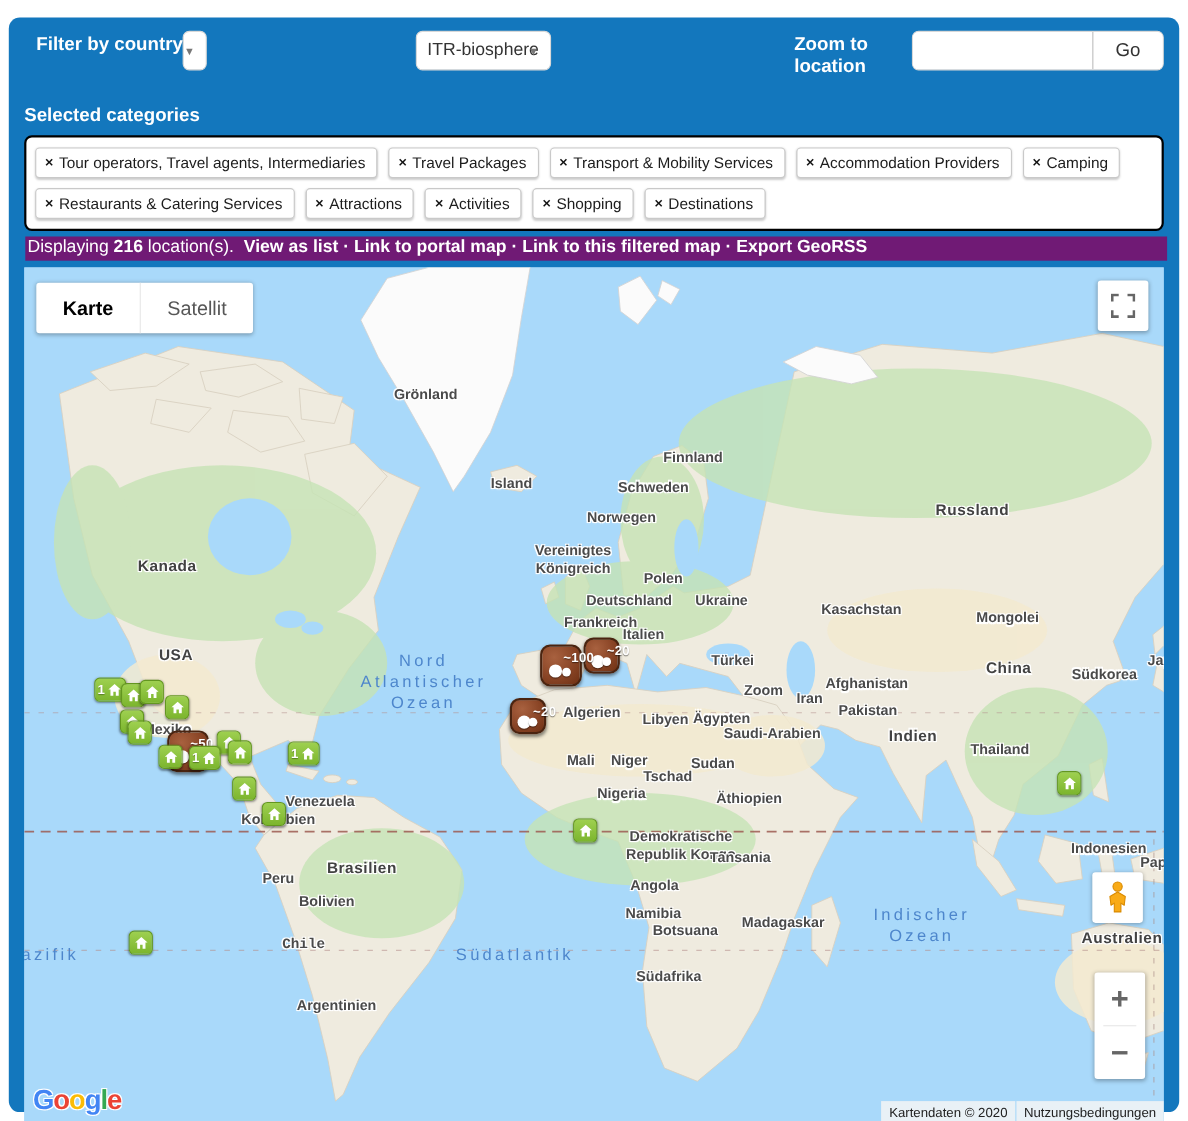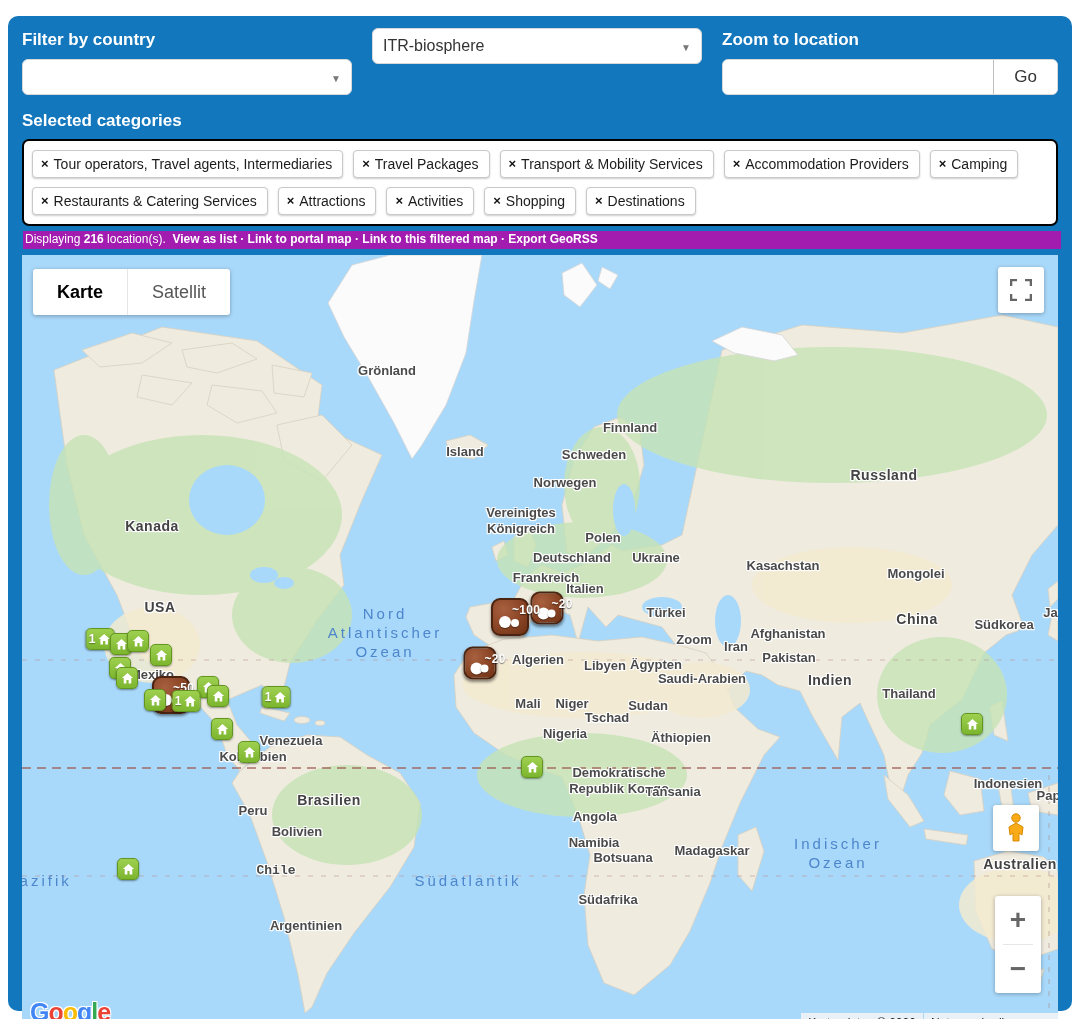--- a/index.html
+++ b/index.html
@@ -1,35 +1,35 @@
 <!DOCTYPE html>
 <html><head>
 <meta charset="utf-8">
 <style>
   html,body{margin:0;padding:0;background:#fff;font-family:"Liberation Sans",sans-serif;}
   .stage{position:relative;width:1080px;height:1019px;background:#fff;overflow:hidden;}
   .panel{position:absolute;left:8px;top:16px;width:1064px;height:995px;background:#1377bd;border-radius:10px;padding:12px 14px;box-sizing:border-box;}
   
   .filters{display:flex;justify-content:space-between;width:1036px;}
-  .fcol{display:flex;flex-direction:column;}
+  .fcol{display:flex;flex-direction:row;margin-left:11px;}
   .fcol.c1,.fcol.c2{width:330px;}
   .fcol.c3{width:336px;}
   .flabel{color:#fff;font-weight:bold;font-size:17px;margin:2px 0 9px 0;}
   .select{height:36px;background:#fff;border-radius:6px;border:1px solid #d8d8d8;display:flex;align-items:center;padding:0 10px;font-size:16px;color:#333;position:relative;cursor:pointer;box-sizing:border-box;}
   .select .chev{position:absolute;right:10px;top:13px;font-size:10px;color:#777;}
   .zoomwrap{height:36px;background:#fff;border-radius:6px;display:flex;overflow:hidden;box-sizing:border-box;border:1px solid #d8d8d8;}
   .zoomwrap input{flex:1;border:none;outline:none;font-size:16px;padding:0 10px;font-family:inherit;min-width:0;}
   .gobtn{width:64px;border:none;border-left:1px solid #bdbdbd;background:#fff;font-size:17px;color:#333;cursor:pointer;font-family:inherit;}
   
   .catlabel{color:#fff;font-weight:bold;font-size:17px;margin:16px 0 8px 0;}
   .catbox{width:1036px;box-sizing:border-box;background:#fff;border:2px solid #000;border-radius:7px;padding:9px 8px;display:flex;flex-wrap:wrap;gap:9px 10px;min-height:66px;align-content:flex-start;}
   .chip{display:inline-flex;align-items:center;background:#fff;border:1px solid #c9c9c9;border-radius:4px;box-shadow:0 1px 2px rgba(0,0,0,.2);padding:2px 10px 3px 8px;font-size:14px;color:#1c1c1c;white-space:nowrap;cursor:pointer;height:21px;}
   .chip .x{font-weight:bold;margin-right:5px;font-size:13px;color:#111;}
   
-  .status{color:#fff;font-size:12px;margin:5px 0 6px 1px;background:#a21caf;padding:1px 4px 3px 2px;width:1032px;}
+  .status{color:#fff;font-size:16px;margin:5px 0 6px 1px;background:#701a75;padding:1px 4px 3px 2px;width:1032px;}
   .status b{font-weight:bold;}
   .status .lnk{font-weight:bold;color:#fff;text-decoration:none;cursor:pointer;}
   .status .sep{font-weight:bold;}
   
   .map{position:relative;width:1036px;height:778px;background:#a9d9fa;overflow:hidden;}
   .map svg.world{position:absolute;left:0;top:0;z-index:0;}
   .mlabel{position:absolute;transform:translate(-50%,-50%);z-index:2;font-size:13px;line-height:1.25;font-weight:bold;color:#4a4a4a;white-space:pre-line;text-align:center;
     text-shadow:-1px -1px 0 #fff,1px -1px 0 #fff,-1px 1px 0 #fff,1px 1px 0 #fff,0 1px 2px #fff;}
   .mlabel.b{font-size:14px;letter-spacing:.5px;color:#424242;}
   .mlabel.o{font-weight:normal;color:#4d86cc;letter-spacing:3px;font-size:15px;text-shadow:none;}

